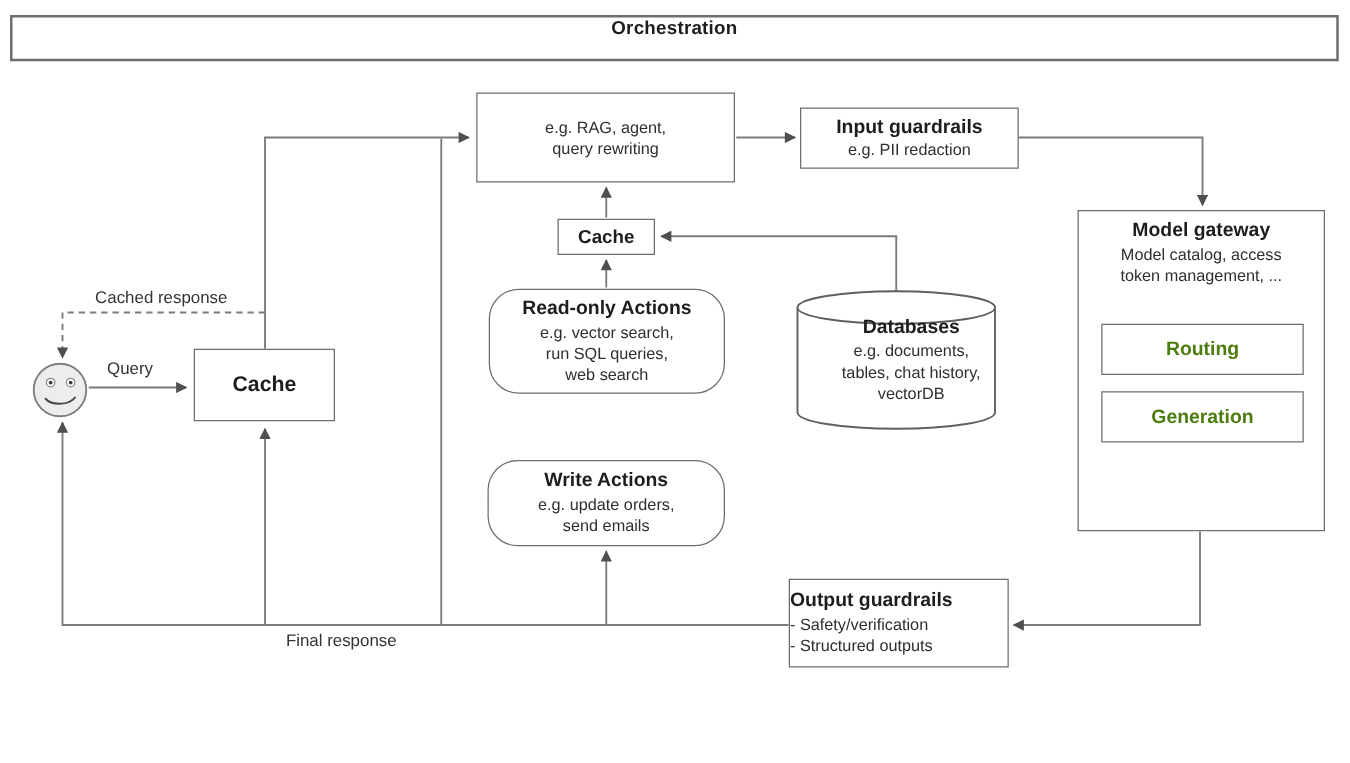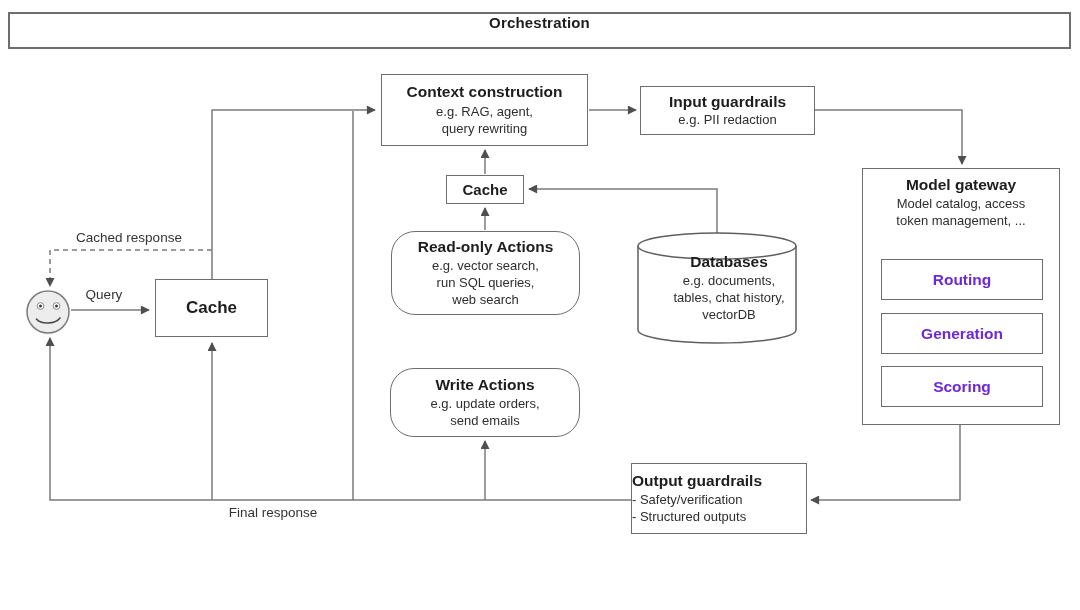--- a/index.html
+++ b/index.html
@@ -23,21 +23,21 @@
   .rounded { border-radius:24px; }
   .node-title { font-weight:700; font-size:15.5px; color:#1d1d1d; line-height:1.25; }
   .node-sub { font-size:13px; color:#2e2e2e; line-height:1.3; white-space:pre-line; margin-top:2px; }
   .cache-title { font-weight:700; font-size:17px; color:#1d1d1d; }
   .cache-mid-title { font-weight:700; font-size:15px; color:#1d1d1d; }
   .gw-child {
     position:absolute; left:18px; width:162px; height:41px;
     border:1.5px solid #6e6e6e; background:#ffffff;
     display:flex; align-items:center; justify-content:center;
   }
-  .gw-child span { font-weight:700; font-size:15.5px; color:#6d28d9; }
+  .gw-child span { font-weight:700; font-size:15.5px; color:#4d7c0f; }
   .left-align { align-items:flex-start; text-align:left; }
   .db-text {
     position:absolute; display:flex; flex-direction:column; align-items:center;
     text-align:center;
   }
   .line-label {
     position:absolute; font-size:13.5px; color:#333333; text-align:center; white-space:nowrap;
   }
 </style>
 </head>
@@ -95,21 +95,20 @@
       <path d="M36.5,319 C41,324.5 55,324.5 60,318" stroke="#4a4a4a" stroke-width="1.6" fill="none" stroke-linecap="round"></path>
     </g>
   </svg>
 
   <div class="bar" style="top:12px;height:37px;">
     <span class="bar-title">Orchestration</span>
   </div>
 
 
   <div class="node" style="left:381px;top:74px;width:207px;height:72px;">
-    <div class="node-title">Context construction</div>
     <div class="node-sub">e.g. RAG, agent,
 query rewriting</div>
   </div>
 
   <div class="node" style="left:640px;top:86px;width:175px;height:49px;">
     <div class="node-title">Input guardrails</div>
     <div class="node-sub" style="margin-top:0;">e.g. PII redaction</div>
   </div>
 
   <div class="node" style="left:446px;top:175px;width:78px;height:29px;">
@@ -133,23 +132,20 @@
   <div class="node" style="left:862px;top:168px;width:198px;height:257px;justify-content:flex-start;padding-top:6px;">
     <div class="node-title">Model gateway</div>
     <div class="node-sub">Model catalog, access
 token management, ...</div>
     <div class="gw-child" style="top:90px;">
       <span>Routing</span>
     </div>
     <div class="gw-child" style="top:144px;">
       <span>Generation</span>
     </div>
-    <div class="gw-child" style="top:197px;">
-      <span>Scoring</span>
-    </div>
   </div>
 
   <div class="node rounded" style="left:390px;top:368px;width:190px;height:69px;">
     <div class="node-title">Write Actions</div>
     <div class="node-sub">e.g. update orders,
 send emails</div>
   </div>
 
   <div class="node left-align" style="left:631px;top:463px;width:176px;height:71px;">
     <div class="node-title">Output guardrails</div>

